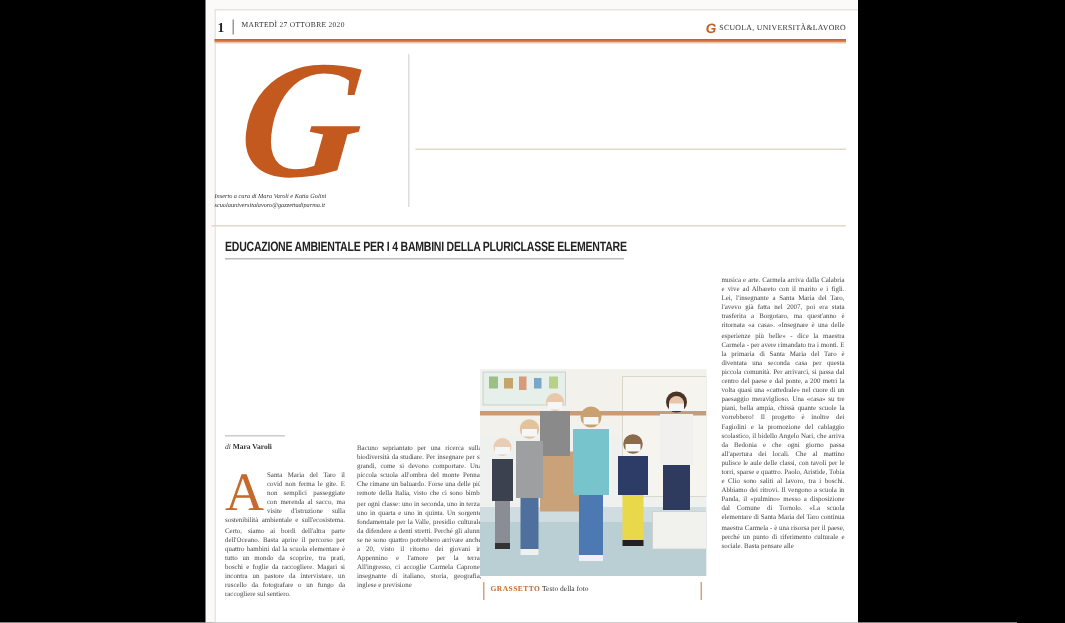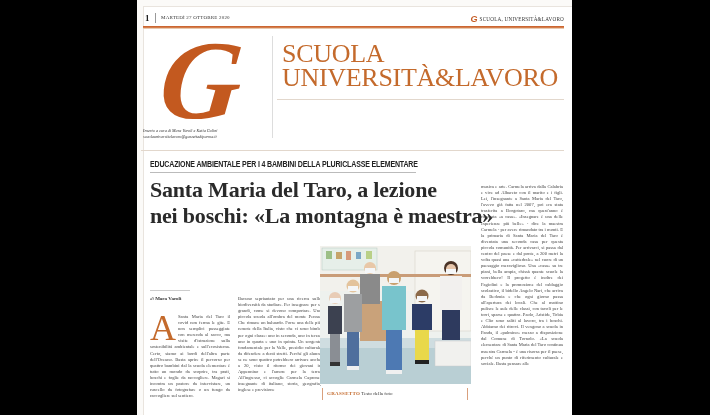--- a/index.html
+++ b/index.html
@@ -71,33 +71,25 @@
   <div class="strip-rule2"></div>
 
   <div class="logo-box">
     <div class="logo-g">G</div>
     <div class="credit">
       <div>Inserto a cura di Mara Varoli e Katia Golini</div>
       <div>scuolauniversitalavoro@gazzettadiparma.it</div>
     </div>
   </div>
   <div class="mast-vrule"></div>
-  <div class="mast-title">
-    <div>SCUOLA</div>
-    <div>UNIVERSITÀ&amp;LAVORO</div>
-  </div>
   <div class="mast-rule"></div>
   <div class="mast-bottom"></div>
 
   <div class="kicker">EDUCAZIONE AMBIENTALE PER I 4 BAMBINI DELLA PLURICLASSE ELEMENTARE</div>
   <div class="kicker-rule"></div>
-  <div class="headline">
-    <div>Santa Maria del Taro, a lezione</div>
-    <div>nei boschi: «La montagna è maestra»</div>
-  </div>
 
   <div class="byline-rule"></div>
   <div class="byline">
     <span>di</span>
     <b>Mara Varoli</b>
   </div>
 
   <div class="col col1">
     <span class="dropcap">A</span>
     <span>Santa Maria del Taro il covid non ferma le gite. E non semplici passeggiate con merenda al sacco, ma visite d'istruzione sulla sostenibilità ambientale e sull'ecosistema. Certo, siamo ai bordi dell'altra parte dell'Oceano. Basta aprire il percorso per quattro bambini dal la scuola elementare è tutto un mondo da scoprire, tra prati, boschi e foglie da raccogliere. Magari si incontra un pastore da intervistare, un ruscello da fotografare o un fungo da raccogliere sul sentiero.</span>

